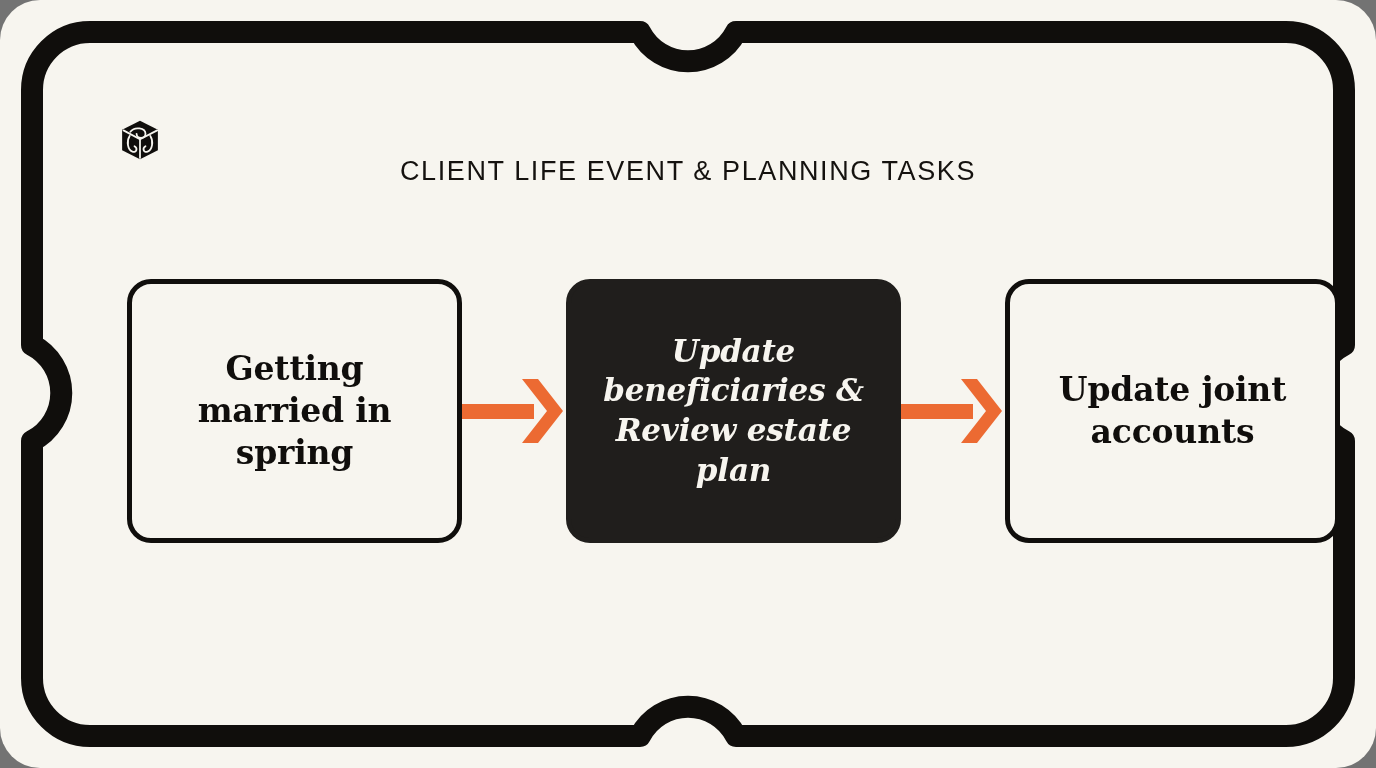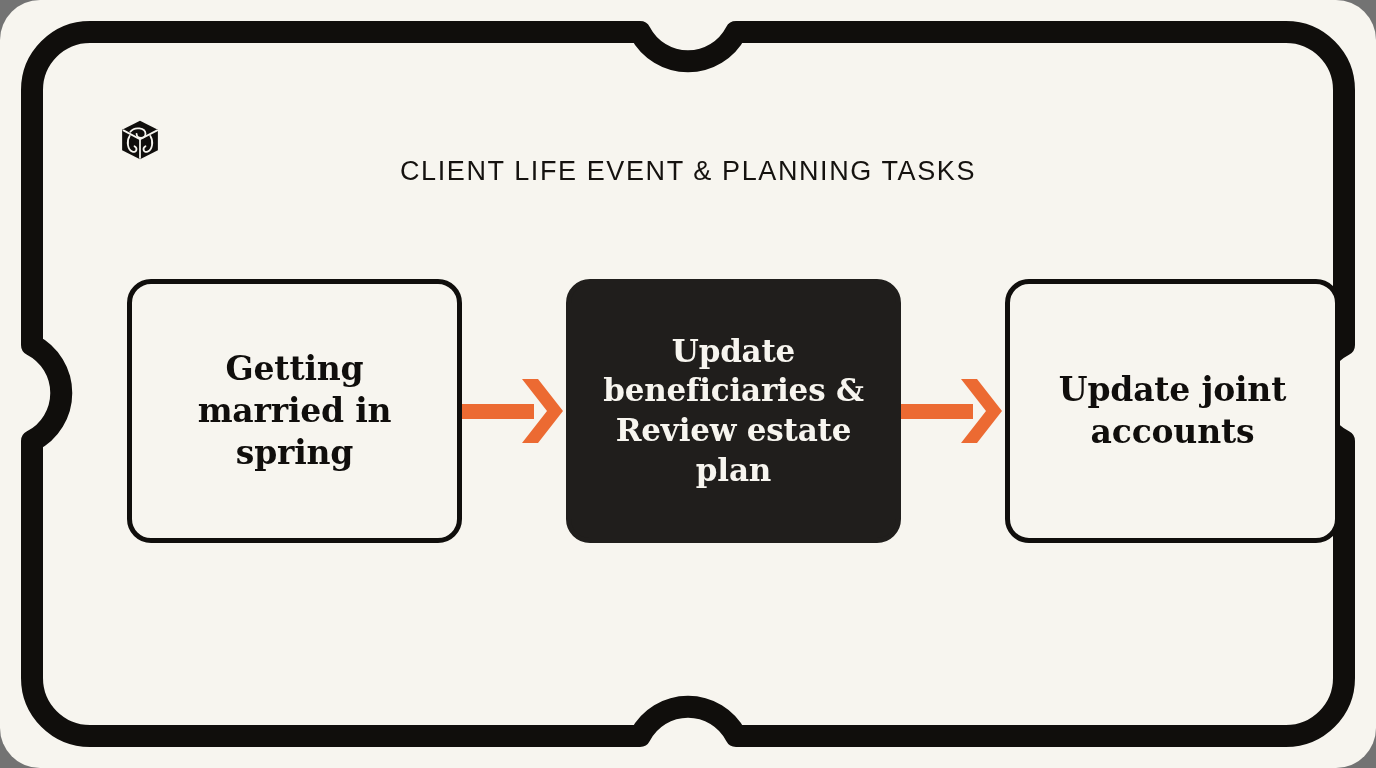--- a/index.html
+++ b/index.html
@@ -85,20 +85,21 @@
     padding: 8px 16px;
     flex: 0 0 auto;
   }
   .card-outline {
     background: #F7F5EF;
     border: 5px solid #100E0C;
   }
   .card-filled {
     background: #201E1C;
     border: 5px solid #201E1C;
+    font-style: italic;
   }
   .card-label {
     font-family: "DejaVu Serif", "Liberation Serif", serif;
     font-weight: 700;
     font-size: 33px;
     line-height: 1.28;
     text-align: center;
     color: #100E0C;
     letter-spacing: -0.2px;
   }

